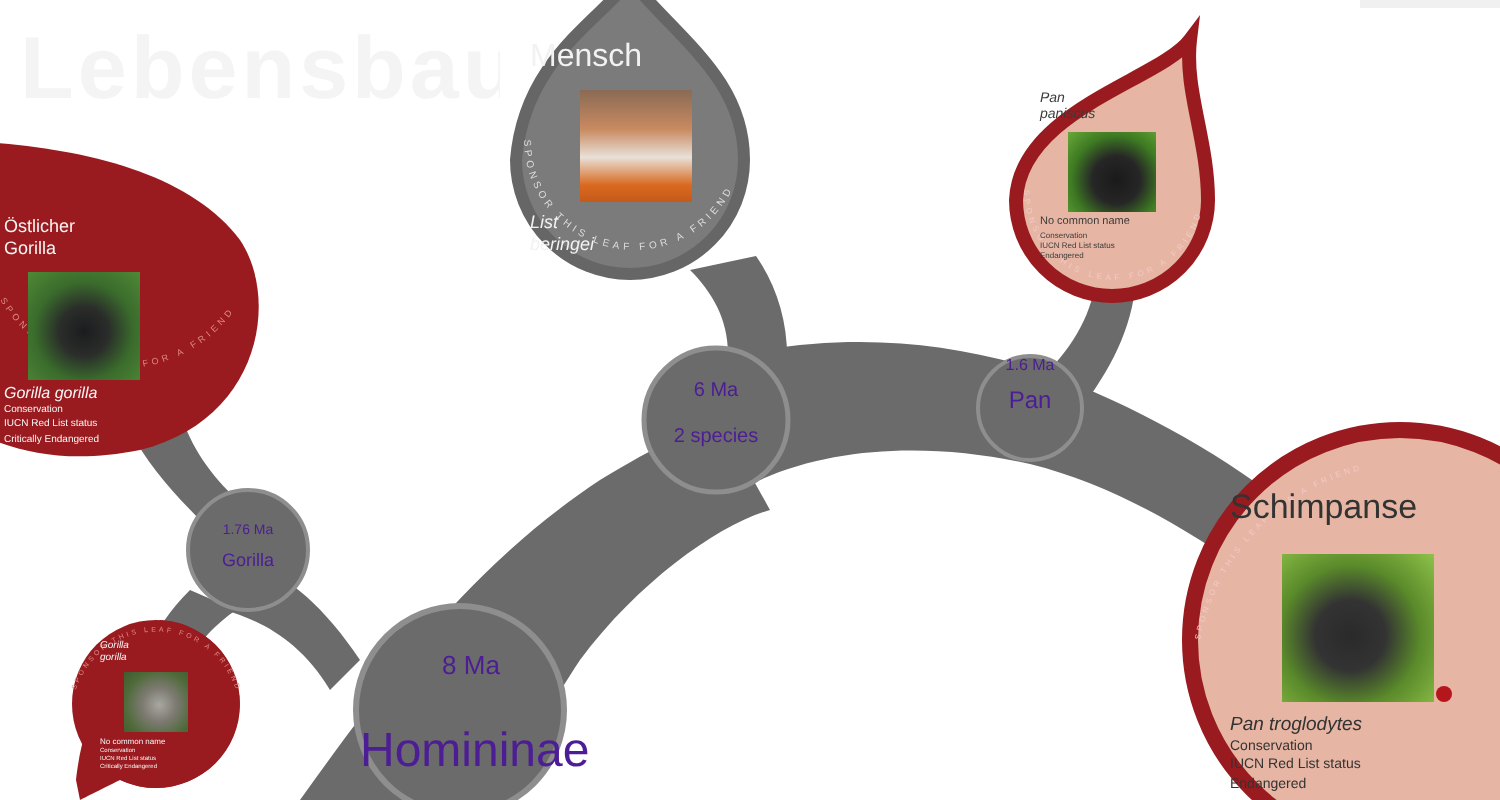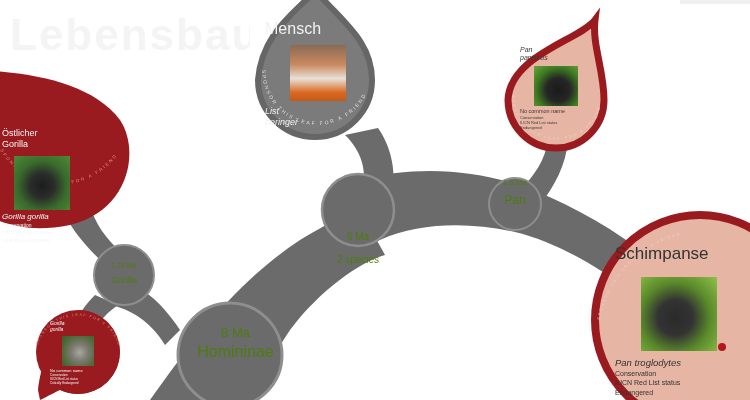--- a/index.html
+++ b/index.html
@@ -5,21 +5,21 @@
   html, body { margin:0; padding:0; }
   body { width:750px; height:400px; overflow:hidden; background:#ffffff; position:relative; font-family:"Liberation Sans", sans-serif; }
   .stage { position:absolute; left:0; top:0; width:750px; height:400px; }
   .ghost { position:absolute; left:10px; top:10px; width:240px; height:60px; color:#f4f4f4; font-size:44px; font-weight:bold; letter-spacing:2px; white-space:nowrap; overflow:hidden; }
   .topbar { position:absolute; right:0; top:0; width:70px; height:4px; background:#f0f0f0; }
   svg text { font-family:"Liberation Sans", sans-serif; }
   .leaf-content { position:absolute; text-align:left; }
   .leaf-sci { font-style:italic; }
   .small { font-size:7px; line-height:9px; }
   .photo { margin:0 auto; background-size:cover; }
-  .node-label { position:absolute; text-align:center; color:#4d7c0f; }
+  .node-label { position:absolute; text-align:center; color:#4c1d95; }
 </style>
 </head>
 <body>
 
 <div class="stage">
   <div class="ghost">Lebensbaum</div>
   <div class="topbar"></div>
 
   <svg width="750" height="400" style="position:absolute;left:0;top:0">
     <defs>
@@ -61,43 +61,43 @@
     <path d="M 595 20 C 580 40, 510 55, 508 100 A 48 48 0 0 0 604 100 C 604 70, 592 45, 595 20 Z" fill="#e6b5a3" stroke="#9a1b1f" stroke-width="7"></path>
     <text font-size="4" fill="#f3c9c9" letter-spacing="2"><textPath href="#ringBonobo">SPONSOR THIS LEAF FOR A FRIEND</textPath></text>
 
     <circle cx="700" cy="320" r="105" fill="#e6b5a3" stroke="#9a1b1f" stroke-width="8"></circle>
     <text font-size="4" fill="#f3c9c9" letter-spacing="1.8"><textPath href="#ringChimp">SPONSOR THIS LEAF FOR A FRIEND</textPath></text>
     <circle cx="722" cy="347" r="4" fill="#b5161c"></circle>
   </svg>
 
   <div class="node-label" style="left:180px;top:325px;width:111px;">
     <div style="font-size:13px;">8 Ma</div>
-    <div style="font-size:16px;margin-top:3px;">Homininae</div>
+    <div style="font-size:24px;margin-top:22px;">Homininae</div>
   </div>
   <div class="node-label" style="left:94px;top:262px;width:60px;">
     <div style="font-size:7px;">1.76 Ma</div>
     <div style="font-size:9px;margin-top:6px;">Gorilla</div>
   </div>
-  <div class="node-label" style="left:322px;top:190px;width:72px;margin-top:41px;">
+  <div class="node-label" style="left:322px;top:190px;width:72px;">
     <div style="font-size:10px;">6 Ma</div>
     <div style="font-size:10px;margin-top:12px;">2 species</div>
   </div>
   <div class="node-label" style="left:489px;top:178px;width:52px;">
     <div style="font-size:8px;">1.6 Ma</div>
     <div style="font-size:12px;margin-top:6px;">Pan</div>
   </div>
 
   <div class="leaf-content" style="left:265px;top:20px;width:105px;color:#f2f2f2;">
     <div style="font-size:16px;">Mensch</div>
     <div class="photo" style="width:56px;height:56px;margin-top:7px;background:linear-gradient(180deg,#8a6a55 0%,#c98a60 35%,#e8e0d8 60%,#d9691f 85%,#c45a1a 100%);"></div>
     <div class="leaf-sci" style="font-size:9px;line-height:11px;margin-top:5px;">List</div>
     <div class="leaf-sci" style="font-size:9px;line-height:11px;">beringei</div>
   </div>
 
-  <div class="leaf-content" style="left:2px;top:108px;width:80px;color:#f5f5f5;margin-top:20px;">
+  <div class="leaf-content" style="left:2px;top:108px;width:80px;color:#f5f5f5;">
     <div style="font-size:9px;line-height:11px;">Östlicher</div>
     <div style="font-size:9px;line-height:11px;">Gorilla</div>
     <div class="photo" style="width:56px;height:54px;margin-top:6px;background:radial-gradient(circle at 50% 55%,#1c1c1e 0%,#2a2d2a 30%,#3a6b2c 60%,#4f8a36 100%);"></div>
     <div class="leaf-sci" style="font-size:8px;line-height:10px;margin-top:2px;">Gorilla gorilla</div>
     <div class="small" style="font-size:5px;line-height:7px;">Conservation</div>
     <div class="small" style="font-size:5px;line-height:7px;">IUCN Red List status</div>
     <div class="small" style="font-size:5px;line-height:9px;">Critically Endangered</div>
   </div>
 
   <div class="leaf-content" style="left:50px;top:320px;width:56px;color:#f5f5f5;">

